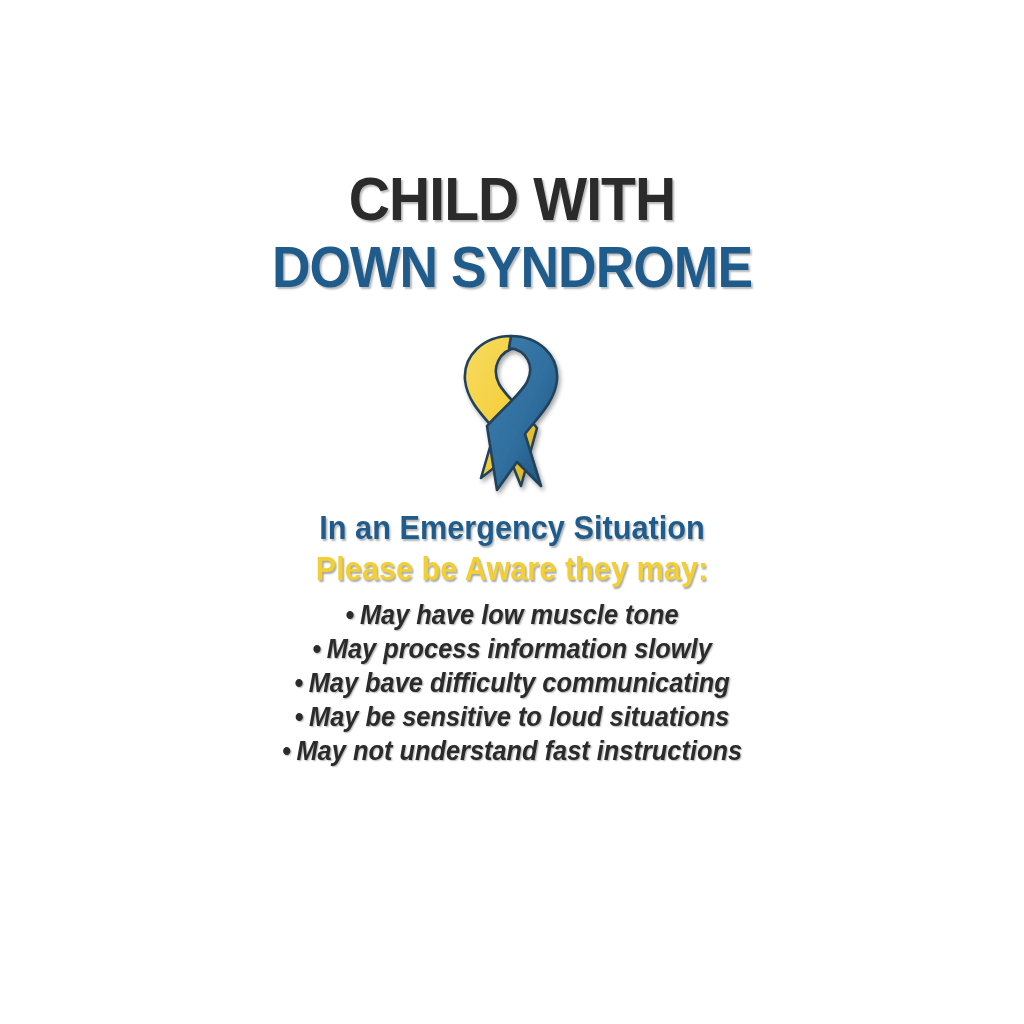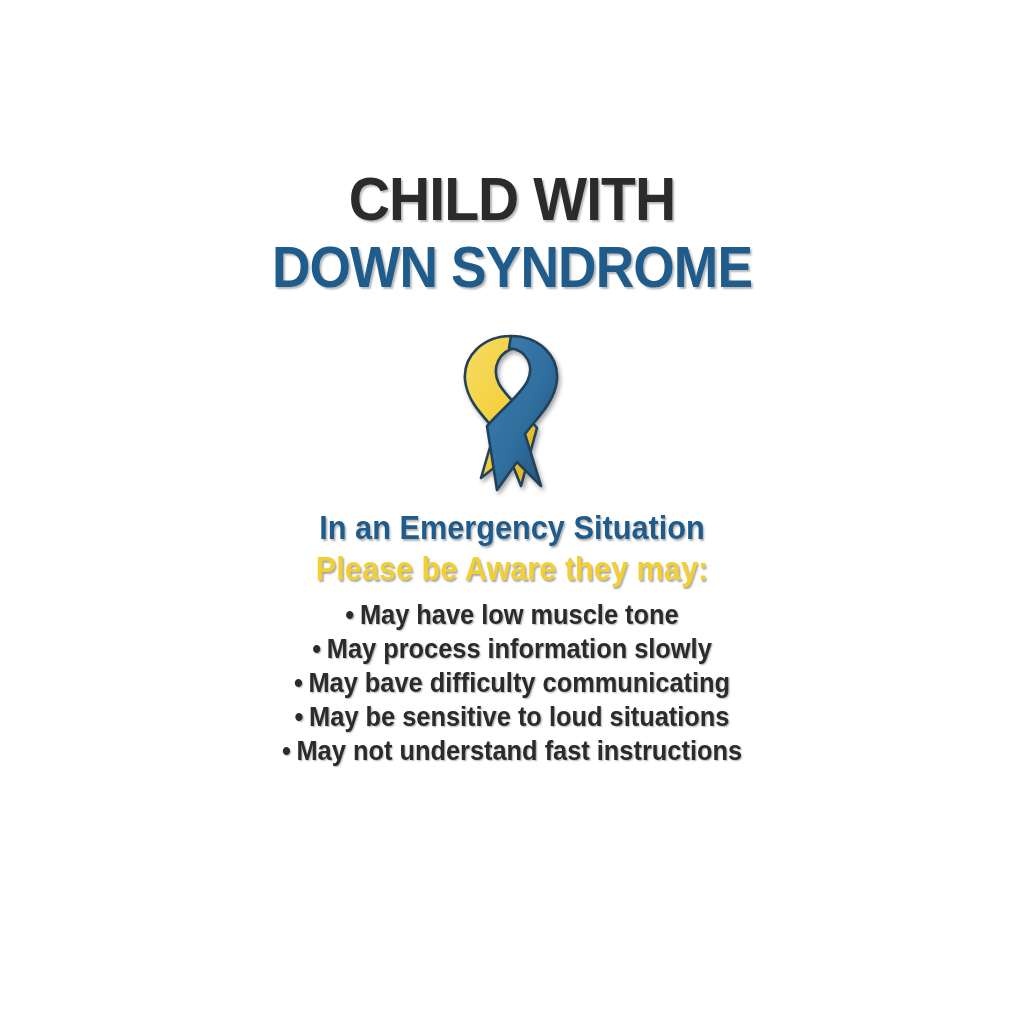--- a/index.html
+++ b/index.html
@@ -80,20 +80,21 @@
     color: #f2cf32;
     text-shadow: 1.5px 1.5px 2px rgba(0,0,0,0.35);
     transform: scaleX(0.93);
     margin: 0;
   }
 
   .bullet-list {
     list-style: none;
     margin: 8px 0 0 0;
     padding: 0;
+    font-style: italic;
   }
 
   .bullet-list li {
     font-family: "Liberation Sans", sans-serif;
     font-weight: bold;
     font-size: 27px;
     line-height: 34px;
     color: #2b2b2b;
     text-shadow: 1.2px 1.2px 1.6px rgba(0,0,0,0.3);
     transform: scaleX(0.94);

